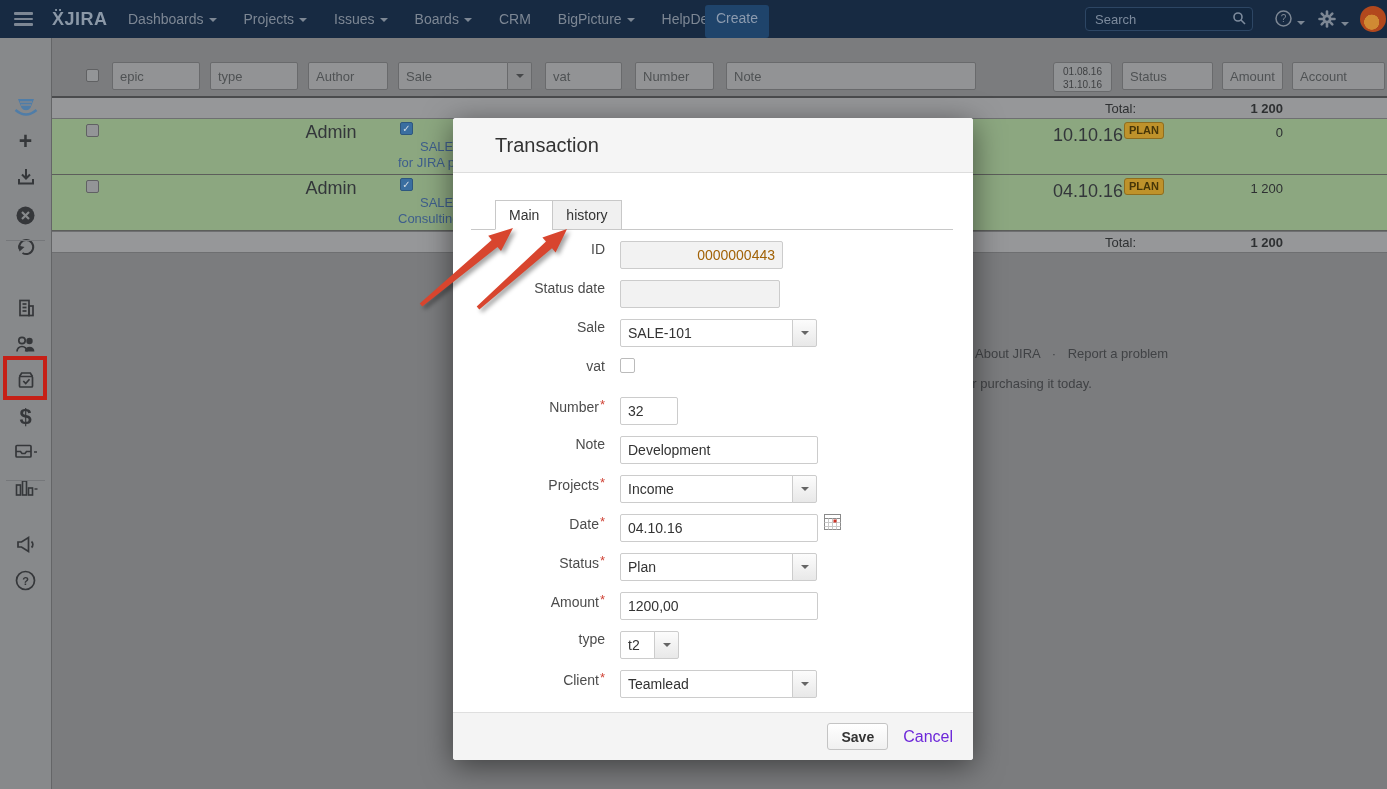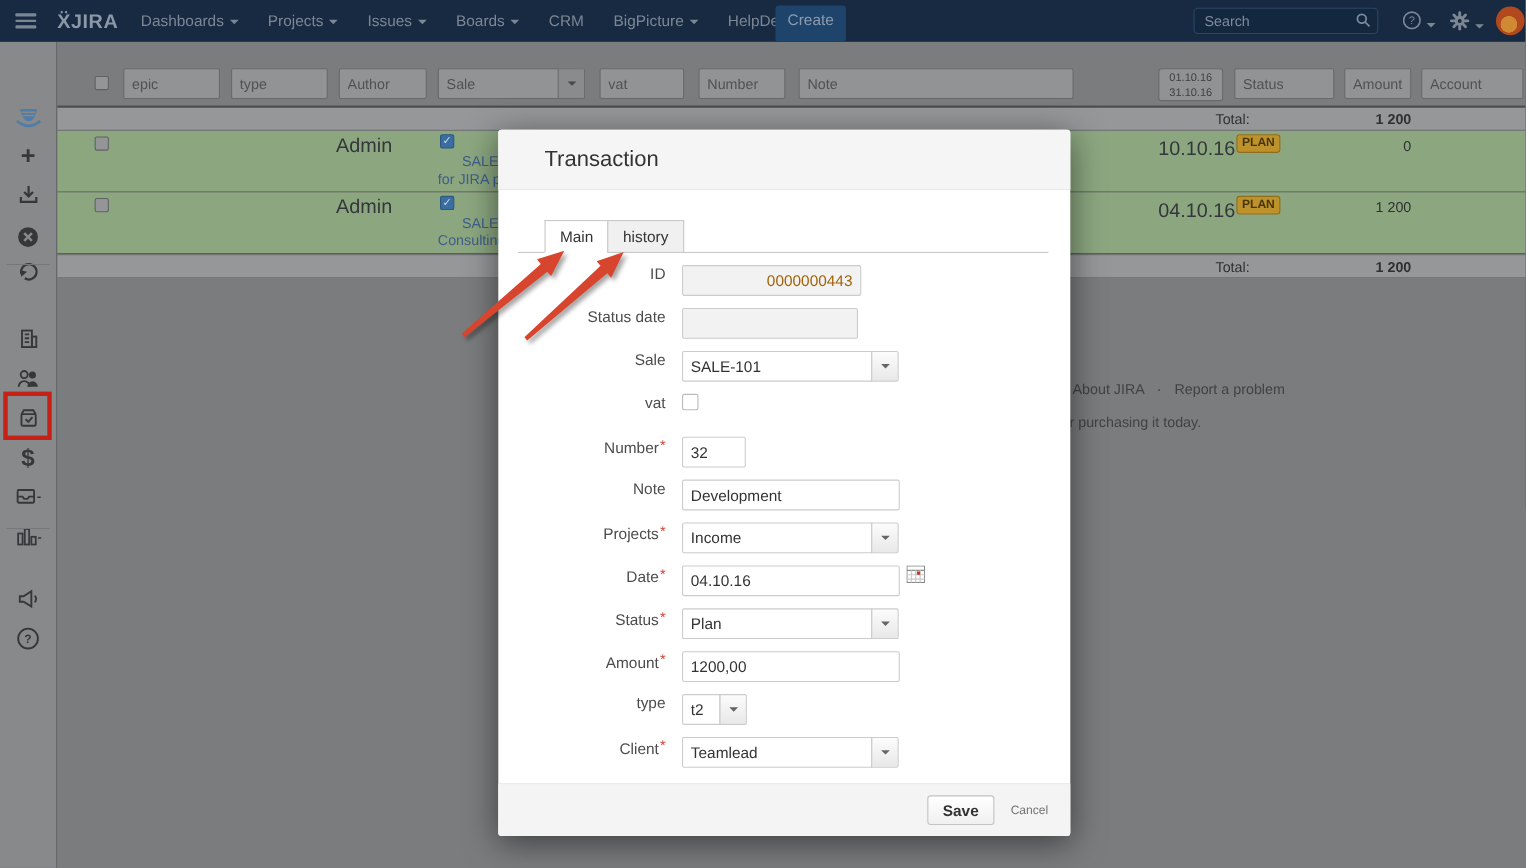--- a/index.html
+++ b/index.html
@@ -68,21 +68,21 @@
   .minp{height:28px;box-sizing:border-box;border:1px solid #ccc;border-radius:2px;font-size:14px;color:#333;padding:0 7px;font-family:"Liberation Sans",sans-serif;outline:none;background:#fff;}
   .minp:disabled{background:#f2f2f2;color:#a16207;padding-left:16px;}
   .combo{display:flex;}
   .combo .minp{border-radius:2px 0 0 2px;}
   .cbtn{width:25px;height:28px;box-sizing:border-box;margin-left:-1px;background:linear-gradient(#fcfcfc,#e8e8e8);border:1px solid #ccc;border-radius:0 2px 2px 0;display:flex;align-items:center;justify-content:center;cursor:pointer;}
   .cbtn .caret{border-top-color:#656565;margin-left:0;}
   .mcb{width:13px;height:13px;border:1px solid #bbb;border-radius:2px;background:#fff;cursor:pointer;}
   .calbtn{margin-left:6px;cursor:pointer;display:flex;align-items:center;}
   .mfoot{position:absolute;left:0;bottom:0;width:520px;height:48px;box-sizing:border-box;background:#f4f4f4;border-top:1px solid #dfdfdf;border-radius:0 0 3px 3px;display:flex;align-items:center;justify-content:flex-end;gap:15px;padding-right:20px;}
   .savebtn{height:27px;padding:0 13px;background:linear-gradient(#fff,#f0f0f0);border:1px solid #c4c4c4;border-radius:3px;font-size:14px;font-weight:bold;color:#333;cursor:pointer;font-family:"Liberation Sans",sans-serif;}
-  .cancellink{font-size:11px;color:#737373;cursor:pointer;text-decoration:none;}
+  .cancellink{font-size:16px;color:#6d28d9;cursor:pointer;text-decoration:none;}
 
   #arrows{position:absolute;left:405px;top:218px;z-index:20;pointer-events:none;filter:drop-shadow(3px 3px 2px rgba(0,0,0,.35));}
 </style>
 </head>
 <body>
 
 <div id="stage">
 
   <div id="topnav">
     <div class="hamburger">
@@ -232,21 +232,21 @@
     <div class="salewrap">
       <input class="flt" placeholder="Sale" style="">
       <div class="dbtn">
           <span class="caret"></span>
         </div>
     </div>
     <input class="flt" style="left: 493px; width: 77px;" placeholder="vat">
     <input class="flt" style="left: 583px; width: 79px;" placeholder="Number">
     <input class="flt" style="left: 674px; width: 250px;" placeholder="Note">
     <div class="daterange">
-        <div>01.10.16</div>
+        <div>01.08.16</div>
         <div>31.10.16</div>
       </div>
     <input class="flt" style="left: 1070px; width: 91px;" placeholder="Status">
     <input class="flt" style="left: 1170px; width: 61px;" placeholder="Amount">
     <input class="flt" style="left: 1240px; width: 93px;" placeholder="Account">
     <div class="fltline"></div>
 
     <div class="totalrow" style="top:60px;">
       <span class="tlabel">Total:</span>
       <span class="tval">1 200</span>

